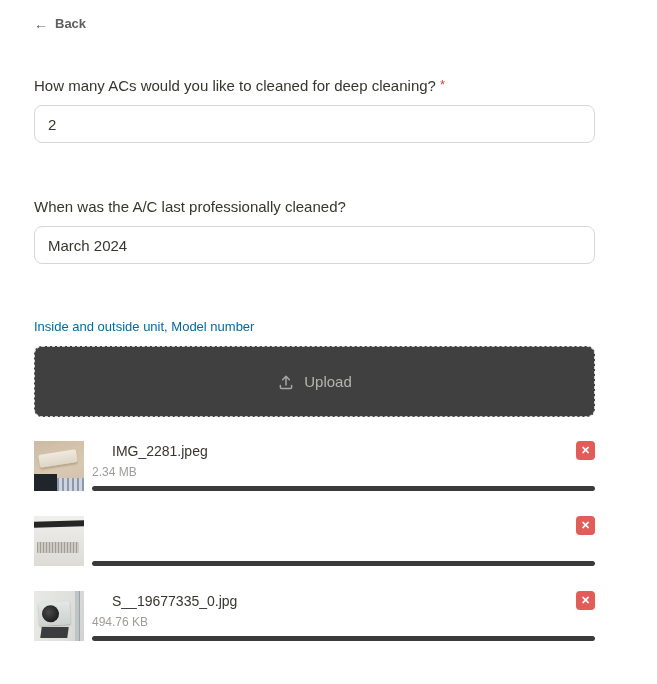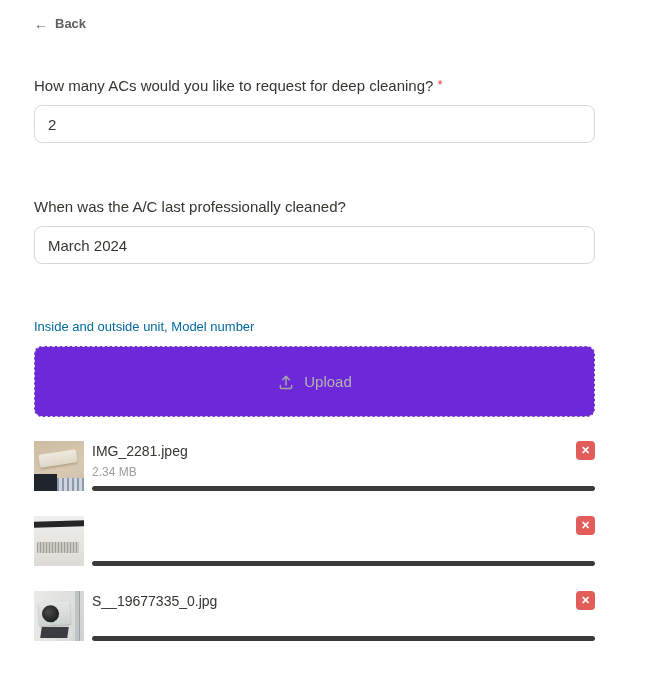--- a/index.html
+++ b/index.html
@@ -32,33 +32,33 @@
   }
   .question.gap-lg { margin-top: 54px; }
 
   .q-desc { margin-top: 7px; font-size: 13px; line-height: 18px; color: #0369a1; }
 
   
   .upload-box {
     margin-top: 10px; width: 561px; height: 71px;
     border: 1px dashed #d4d4d2; border-radius: 8px;
     display: flex; align-items: center; justify-content: center; gap: 9px;
-    cursor: pointer; background: #6d28d9;
+    cursor: pointer; background: #404040;
   }
   .upload-box .upload-text { color: #b5b3b0; font-size: 15px; }
 
   
   .files { margin-top: 24px; }
   .file-row { position: relative; display: flex; width: 561px; height: 50px; margin-bottom: 25px; }
   .thumb {
     width: 50px; height: 50px; margin-right: 8px; flex: 0 0 50px;
     position: relative; overflow: hidden; background: #ddd;
   }
   .file-main { position: relative; flex: 1; }
-  .file-name { font-size: 14px; line-height: 18px; color: #37352f; padding-top: 1px; }
+  .file-name { font-size: 14px; line-height: 18px; color: #37352f; padding-top: 1px; margin-left: 20px; }
   .file-size { font-size: 12px; line-height: 16px; color: #9e9c99; margin-top: 4px; }
   .progress-track { position: absolute; left: 0; right: 0; bottom: 0; height: 5px; border-radius: 2px; background: #eee; overflow: hidden; }
   .progress-fill { height: 100%; background: #3a3a3a; border-radius: 2px; }
 
   .delete-btn {
     position: absolute; top: 0; right: 0;
     width: 19px; height: 19px; border: none; border-radius: 4px;
     background: #e25c5a; color: #ffffff; cursor: pointer;
     display: flex; align-items: center; justify-content: center;
     font-size: 11px; font-weight: 700; line-height: 1;
@@ -99,21 +99,21 @@
 
 <div class="page">
 
   <div class="back-link">
     <span class="arrow">←</span>
     <span>Back</span>
   </div>
 
   <div class="question">
     <div class="q-label">
-      <span>How many ACs would you like to request for deep cleaning?</span><span class="req">*</span>
+      <span>How many ACs would you like to cleaned for deep cleaning?</span><span class="req">*</span>
     </div>
     <input class="text-input" type="text" value="2" style="">
   </div>
 
   <div class="question gap-lg">
     <div class="q-label">
       <span>When was the A/C last professionally cleaned?</span>
     </div>
     <input class="text-input" type="text" value="March 2024" style="">
   </div>
@@ -170,20 +170,21 @@
       <div class="file-row">
         <div class="thumb thumb-outdoor">
           <div class="pipe"></div>
           <div class="unit">
               <div class="fan"></div>
             </div>
           <div class="bracket"></div>
         </div>
         <div class="file-main">
           <div class="file-name">S__19677335_0.jpg</div>
+          <div class="file-size">494.76 KB</div>
           <div class="progress-track">
             <div class="progress-fill" style="width:100%;"></div>
           </div>
         </div>
         <button class="delete-btn">
           <span>✕</span>
         </button>
       </div>
 
     </div>

